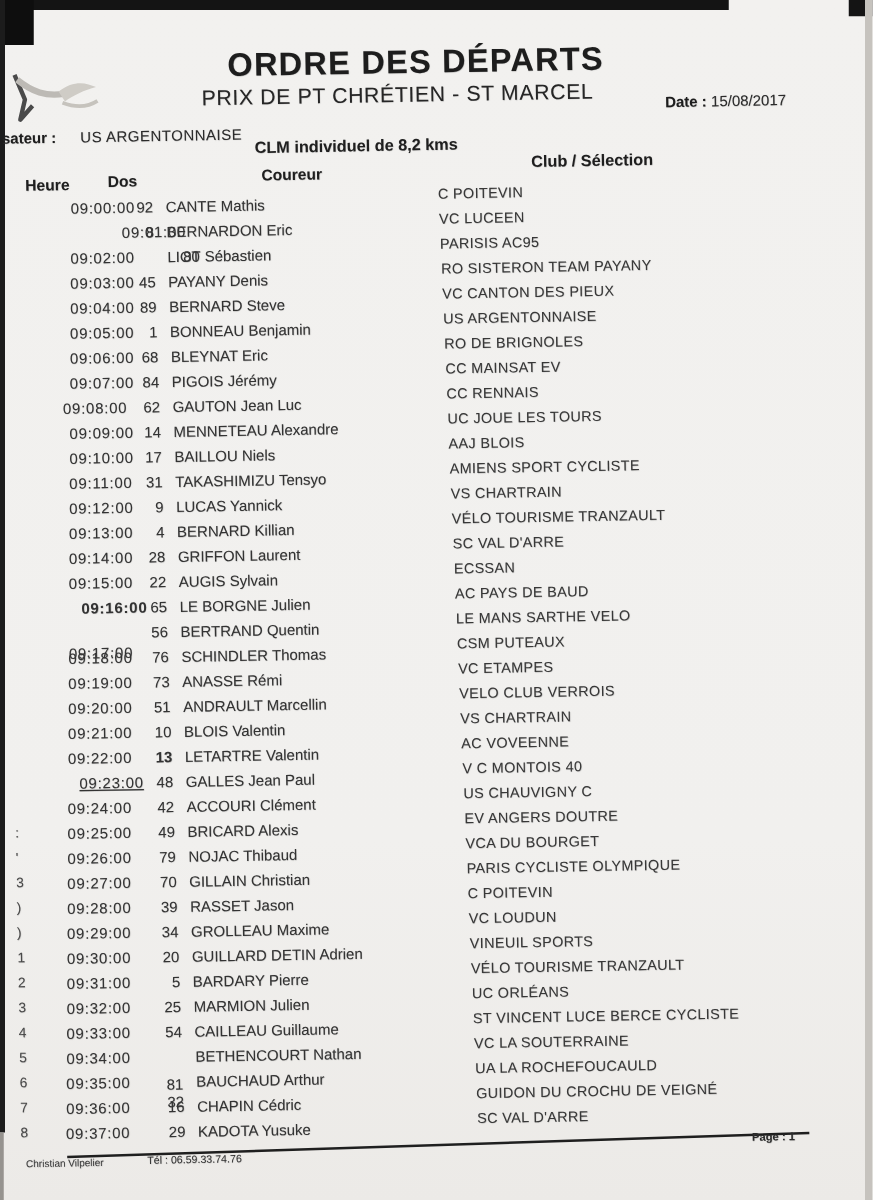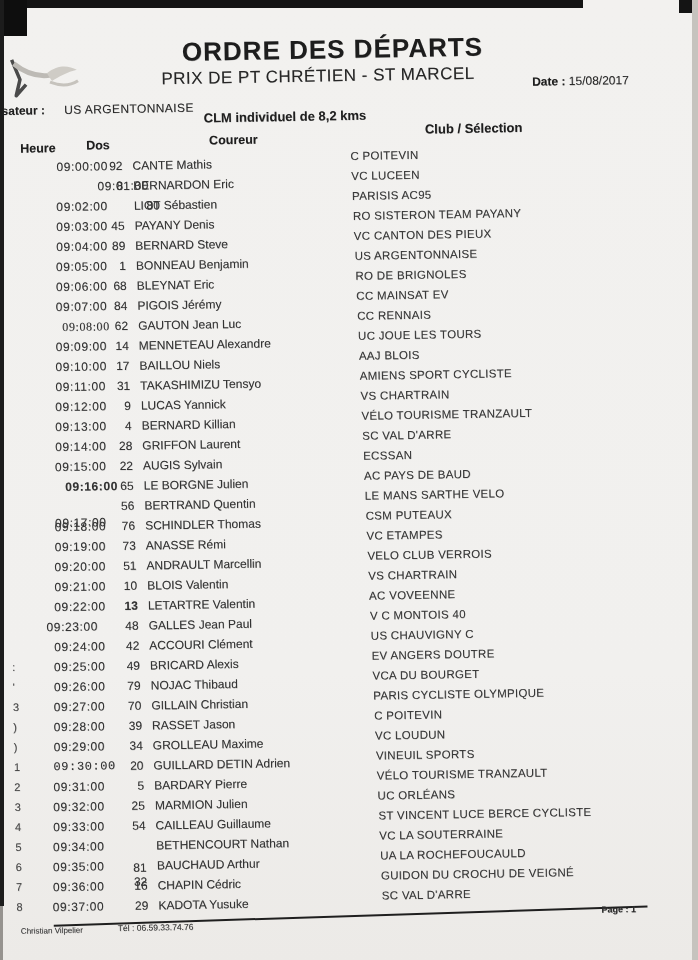--- a/index.html
+++ b/index.html
@@ -156,21 +156,21 @@
   <div class="row" style="top: 295px;">
     <span class="c-mark"></span>
     <span class="c-heure" style="left: 58.85px;">09:07:00</span>
     <span class="c-dos" style="left: 100.45px;">84</span>
     <span class="c-coureur" style="left: 140.45px;">PIGOIS Jérémy</span>
     <span class="c-club" style="left: 359.5px;">CC MAINSAT EV</span>
   </div>
 
   <div class="row" style="top: 315px;">
     <span class="c-mark"></span>
-    <span class="c-heure" style="left: 65px; font-family: Liberation Serif, serif;">09:08:00</span>
+    <span class="c-heure" style="left: 53px;">09:08:00</span>
     <span class="c-dos" style="left: 100.8px;">62</span>
     <span class="c-coureur" style="left: 140.8px;">GAUTON Jean Luc</span>
     <span class="c-club" style="left: 360px;">CC RENNAIS</span>
   </div>
 
   <div class="row" style="top: 335px;">
     <span class="c-mark"></span>
     <span class="c-heure" style="left: 57.95px;">09:09:00</span>
     <span class="c-dos" style="left: 101.15px;">14</span>
     <span class="c-coureur" style="left: 141.15px;">MENNETEAU Alexandre</span>
@@ -276,21 +276,21 @@
   <div class="row" style="top: 595px;">
     <span class="c-mark"></span>
     <span class="c-heure" style="left: 52.1px;">09:22:00</span>
     <span class="c-dos" style="left: 105.7px; font-weight: bold;">13</span>
     <span class="c-coureur" style="left: 145.7px;">LETARTRE Valentin</span>
     <span class="c-club" style="left: 367px;">AC VOVEENNE</span>
   </div>
 
   <div class="row" style="top: 615px;">
     <span class="c-mark"></span>
-    <span class="c-heure" style="left: 44px;">09:23:00</span>
+    <span class="c-heure" style="left: 61px; text-decoration: underline;">09:23:00</span>
     <span class="c-dos" style="left: 106.05px;">48</span>
     <span class="c-coureur" style="left: 146.05px;">GALLES Jean Paul</span>
     <span class="c-club" style="left: 367.5px;">V C MONTOIS 40</span>
   </div>
 
   <div class="row" style="top: 635px;">
     <span class="c-mark"></span>
     <span class="c-heure" style="left: 51.2px;">09:24:00</span>
     <span class="c-dos" style="left: 106.4px;">42</span>
     <span class="c-coureur" style="left: 146.4px;">ACCOURI Clément</span>
@@ -332,21 +332,21 @@
   <div class="row" style="top: 735px;">
     <span class="c-mark">)</span>
     <span class="c-heure" style="left: 48.95px;">09:29:00</span>
     <span class="c-dos" style="left: 108.15px;">34</span>
     <span class="c-coureur" style="left: 148.15px;">GROLLEAU Maxime</span>
     <span class="c-club" style="left: 370.5px;">VC LOUDUN</span>
   </div>
 
   <div class="row" style="top: 755px;">
     <span class="c-mark">1</span>
-    <span class="c-heure" style="left: 48.5px; font-family: Liberation Mono, monospace;">09:30:00</span>
+    <span class="c-heure" style="left: 48.5px;">09:30:00</span>
     <span class="c-dos" style="left: 108.5px;">20</span>
     <span class="c-coureur" style="left: 148.5px;">GUILLARD DETIN Adrien</span>
     <span class="c-club" style="left: 371px;">VINEUIL SPORTS</span>
   </div>
 
   <div class="row" style="top: 775px;">
     <span class="c-mark">2</span>
     <span class="c-heure" style="left: 48.05px;">09:31:00</span>
     <span class="c-dos" style="left: 108.85px;">5</span>
     <span class="c-coureur" style="left: 148.85px;">BARDARY Pierre</span>

